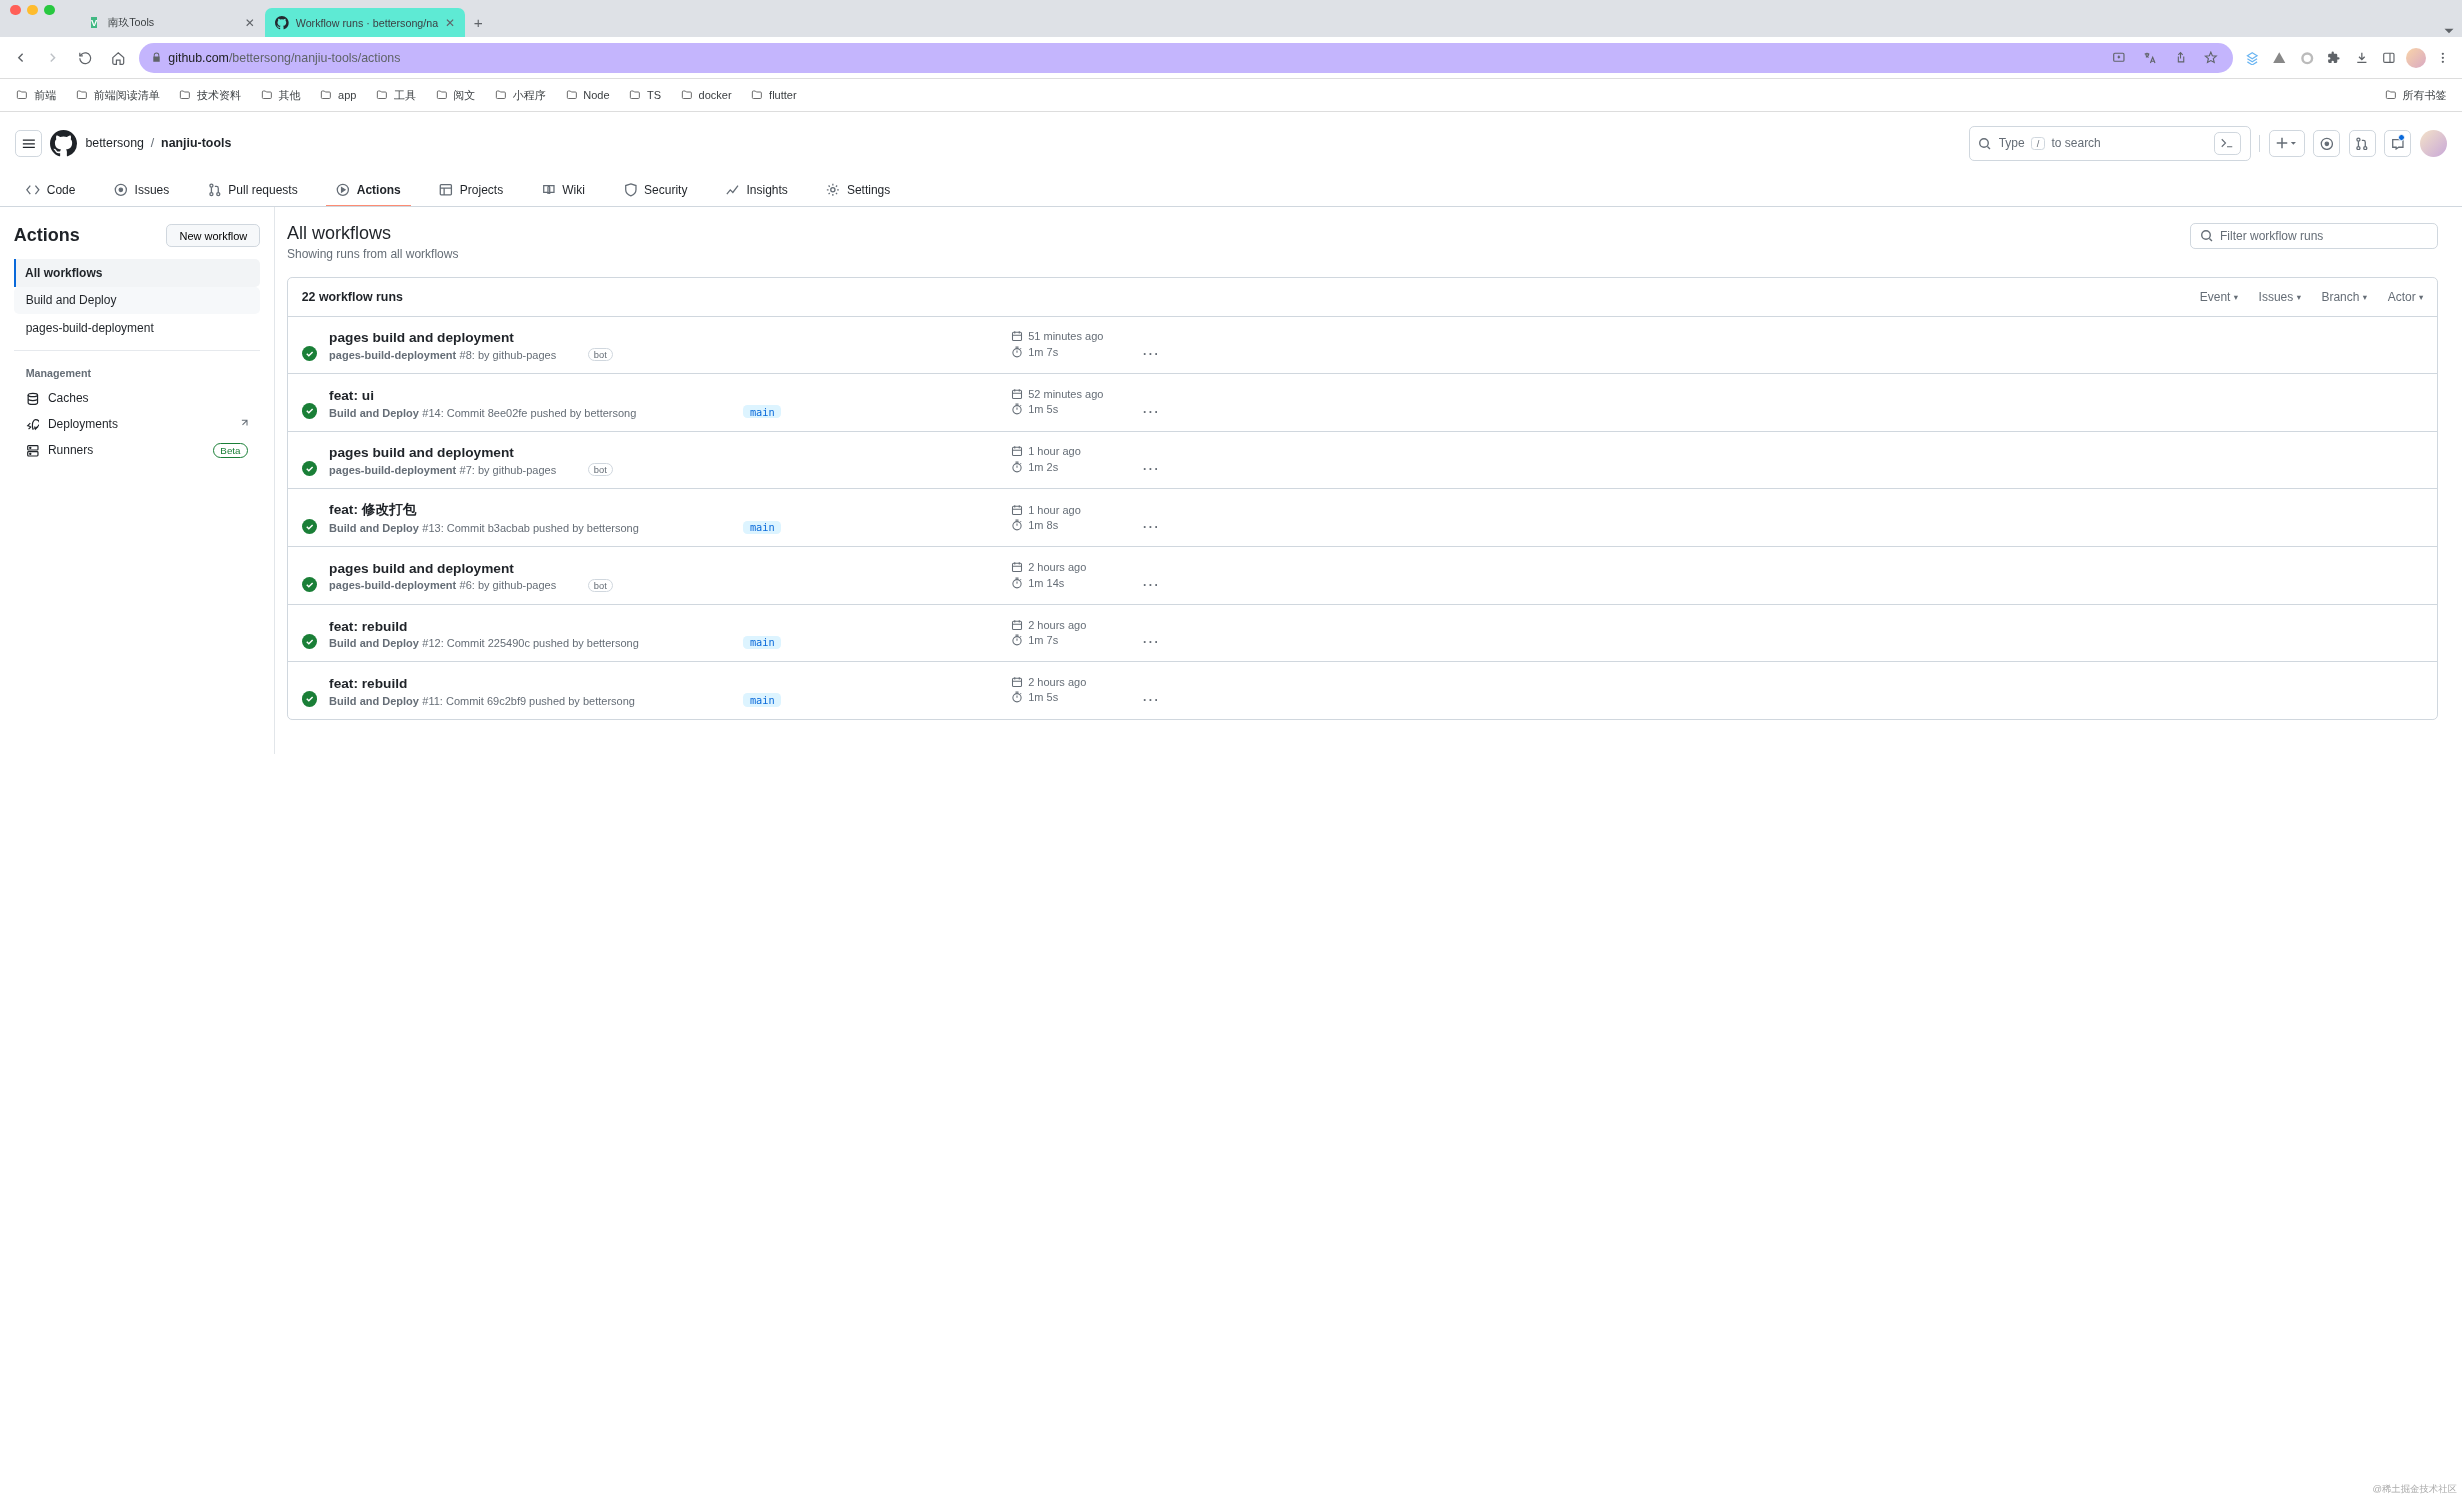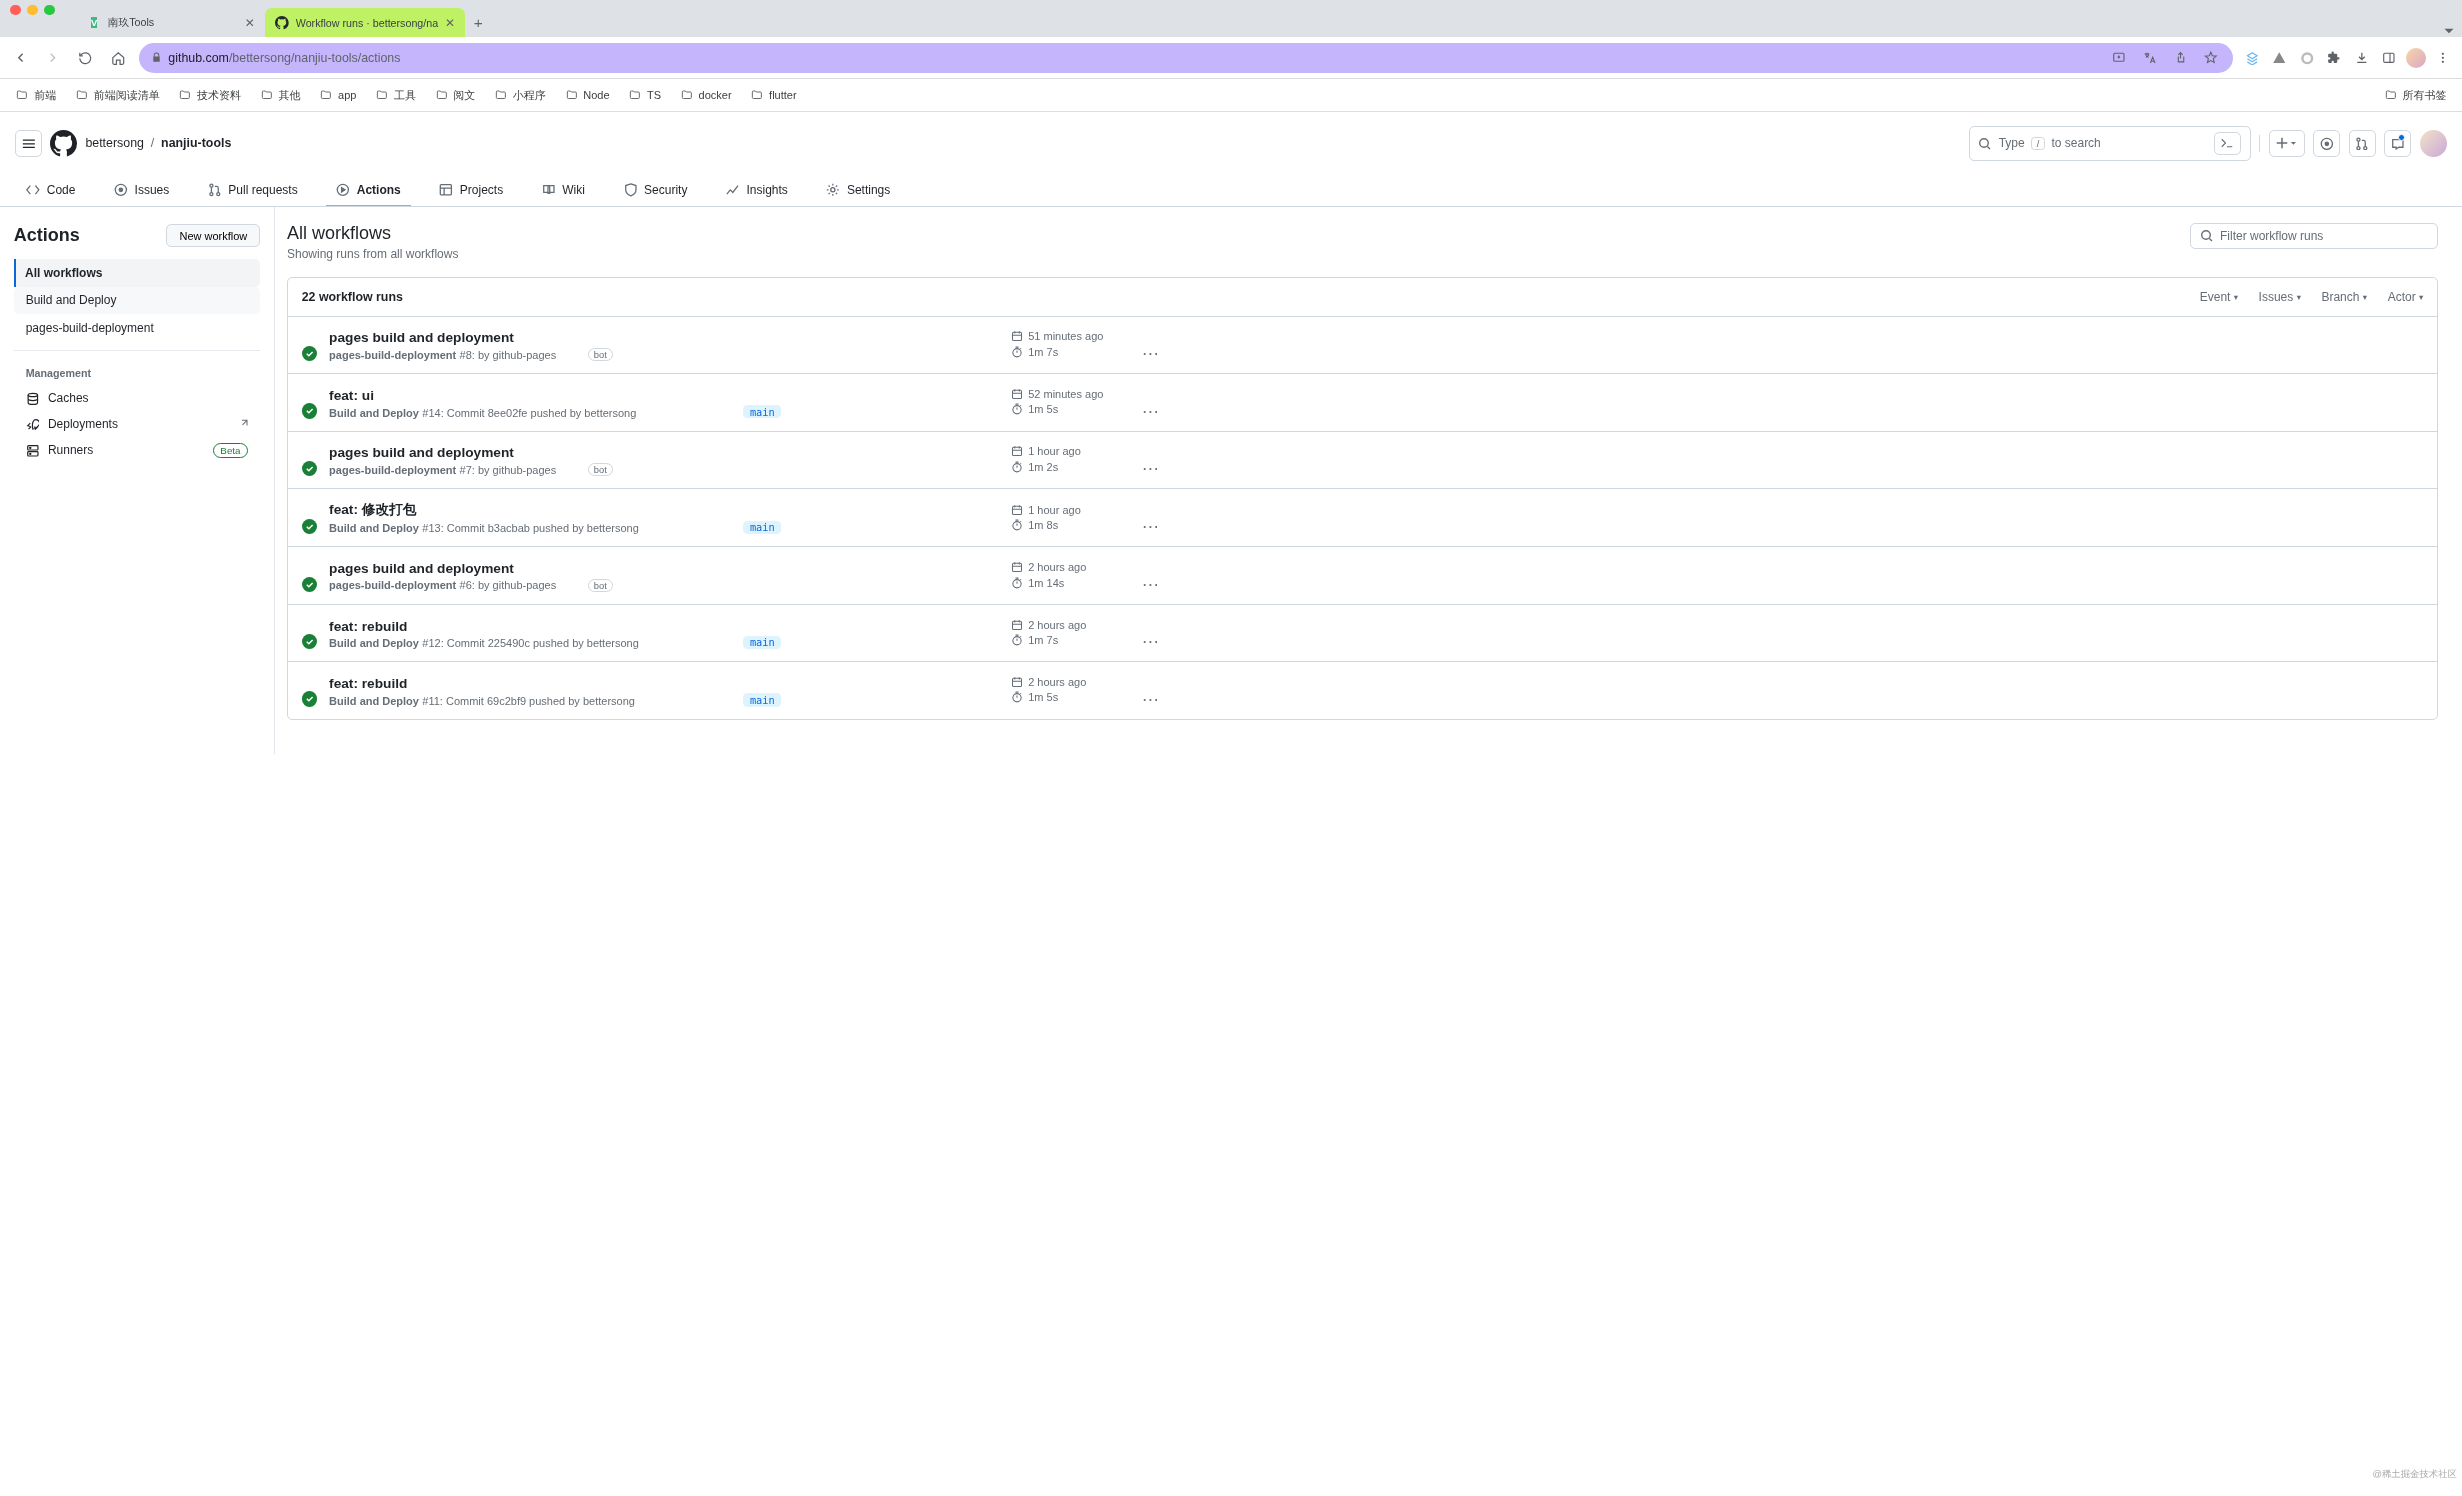--- a/index.html
+++ b/index.html
@@ -9,21 +9,21 @@
 
 .browser-chrome { background: #dee1e6; }
 .win-controls { display: flex; gap: 6.8px; padding: 5.1px 10.3px; align-items: center; }
 .win-dot { width: 10.3px; height: 10.3px; border-radius: 50%; }
 .win-red { background: #ff5f57; }
 .win-yellow { background: #febc2e; }
 .win-green { background: #28c840; }
 
 .tab-strip { display: flex; align-items: flex-end; height: 34px; padding: 0 6.8px; margin-top: -17px; padding-left: 77px; }
 .tab { display: flex; align-items: center; gap: 6.8px; padding: 6.8px 10.3px; min-width: 188px; max-width: 205px; height: 29px; border-radius: 6.8px 6.8px 0 0; font-size: 10.7px; color: #3c4043; }
-.tab.active { background: #bef264; }
+.tab.active { background: #5eead4; }
 .tab .favicon { width: 13.7px; height: 13.7px; border-radius: 2.6px; display:flex; align-items:center; justify-content:center; font-size:9.4px; }
 .tab .close { margin-left: auto; font-size: 12px; color: #5f6368; }
 .new-tab { padding: 5.1px 8.5px; font-size: 15.4px; color: #5f6368; }
 
 .toolbar { display: flex; align-items: center; gap: 8.5px; padding: 5.1px 8.5px; background: #fff; border-bottom: 0.9px solid #ddd; }
 .nav-btn { width: 24px; height: 24px; display: flex; align-items: center; justify-content: center; color: #5f6368; border-radius: 50%; }
 .nav-btn.disabled { color: #bdc1c6; }
 .address-bar { flex: 1; display: flex; align-items: center; gap: 6.8px; background: #c4b5fd; border-radius: 15.4px; padding: 5.1px 12px; color: #202124; font-size: 12.4px; }
 .lock { color: #5f6368; font-size: 11px; }
 .url-host { color: #202124; }
@@ -96,21 +96,21 @@
 .run-meta { font-size: 11px; color: #656d76; display:flex; align-items:center; gap:3.4px; flex-wrap:wrap; }
 .run-meta .wf-name { font-weight: 600; color: #656d76; }
 .bot-badge { border: 0.9px solid #d0d7de; border-radius: 854px; padding: 0px 5.1px; font-size: 9.4px; color: #656d76; margin-left: 28px; }
 .branch-col { flex: 0 0 256px; padding-top: 8.5px; }
 .branch { display: inline-block; background: #ddf4ff; color: #0969da; border-radius: 4.3px; padding: 0.9px 6.8px; font-size: 10.3px; font-family: ui-monospace, monospace; }
 .time-col { flex: 0 0 120px; font-size: 11px; color: #656d76; padding-top: 1.7px; }
 .time-row { display: flex; align-items: center; gap: 5.1px; margin-bottom: 3.4px; }
 .actions-col { display:flex; align-items:center; padding-top: 5.1px; }
 .kebab { color: #656d76; letter-spacing: 1.7px; font-weight:bold; }
 
-.watermark { position: fixed; bottom: 15px; right: 5.1px; font-size: 9.4px; color: #aaa; }
+.watermark { position: fixed; bottom: 0; right: 5.1px; font-size: 9.4px; color: #aaa; }
 svg { display:block; }
 </style>
 </head>
 <body>
 
 <div class="browser-chrome">
   <div class="win-controls">
     <div class="win-dot win-red"></div>
     <div class="win-dot win-yellow"></div>
     <div class="win-dot win-green"></div>

